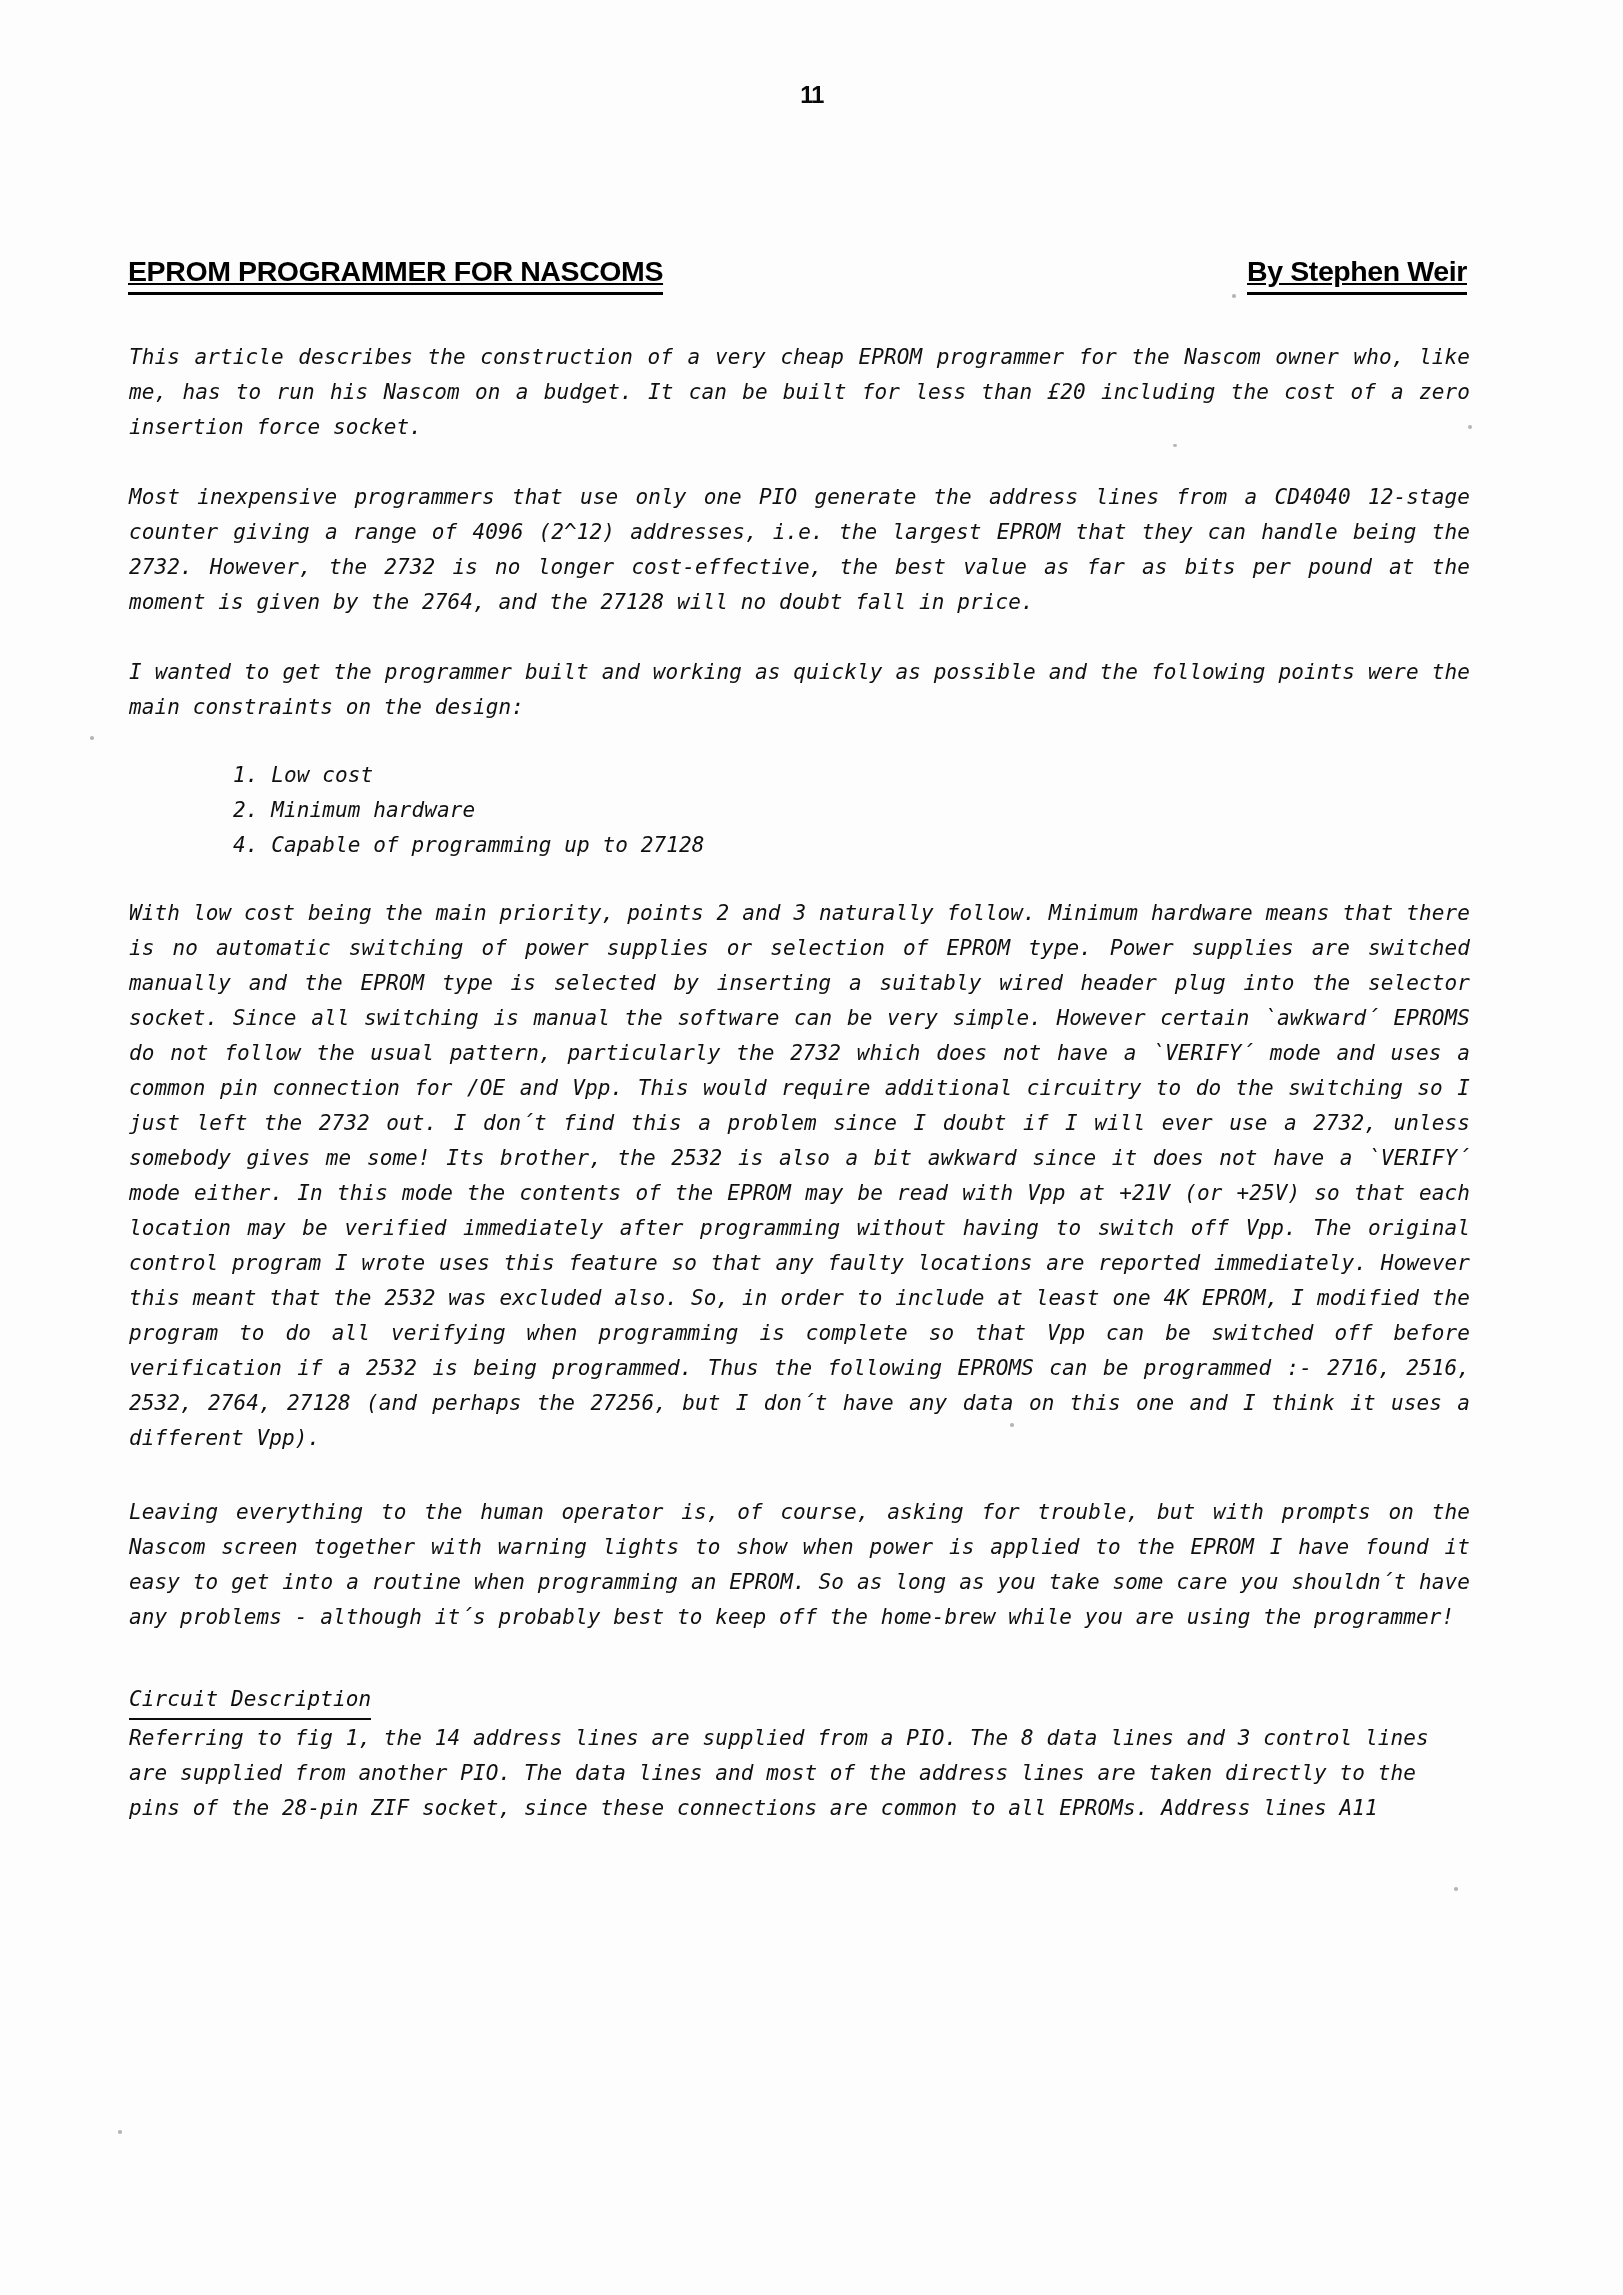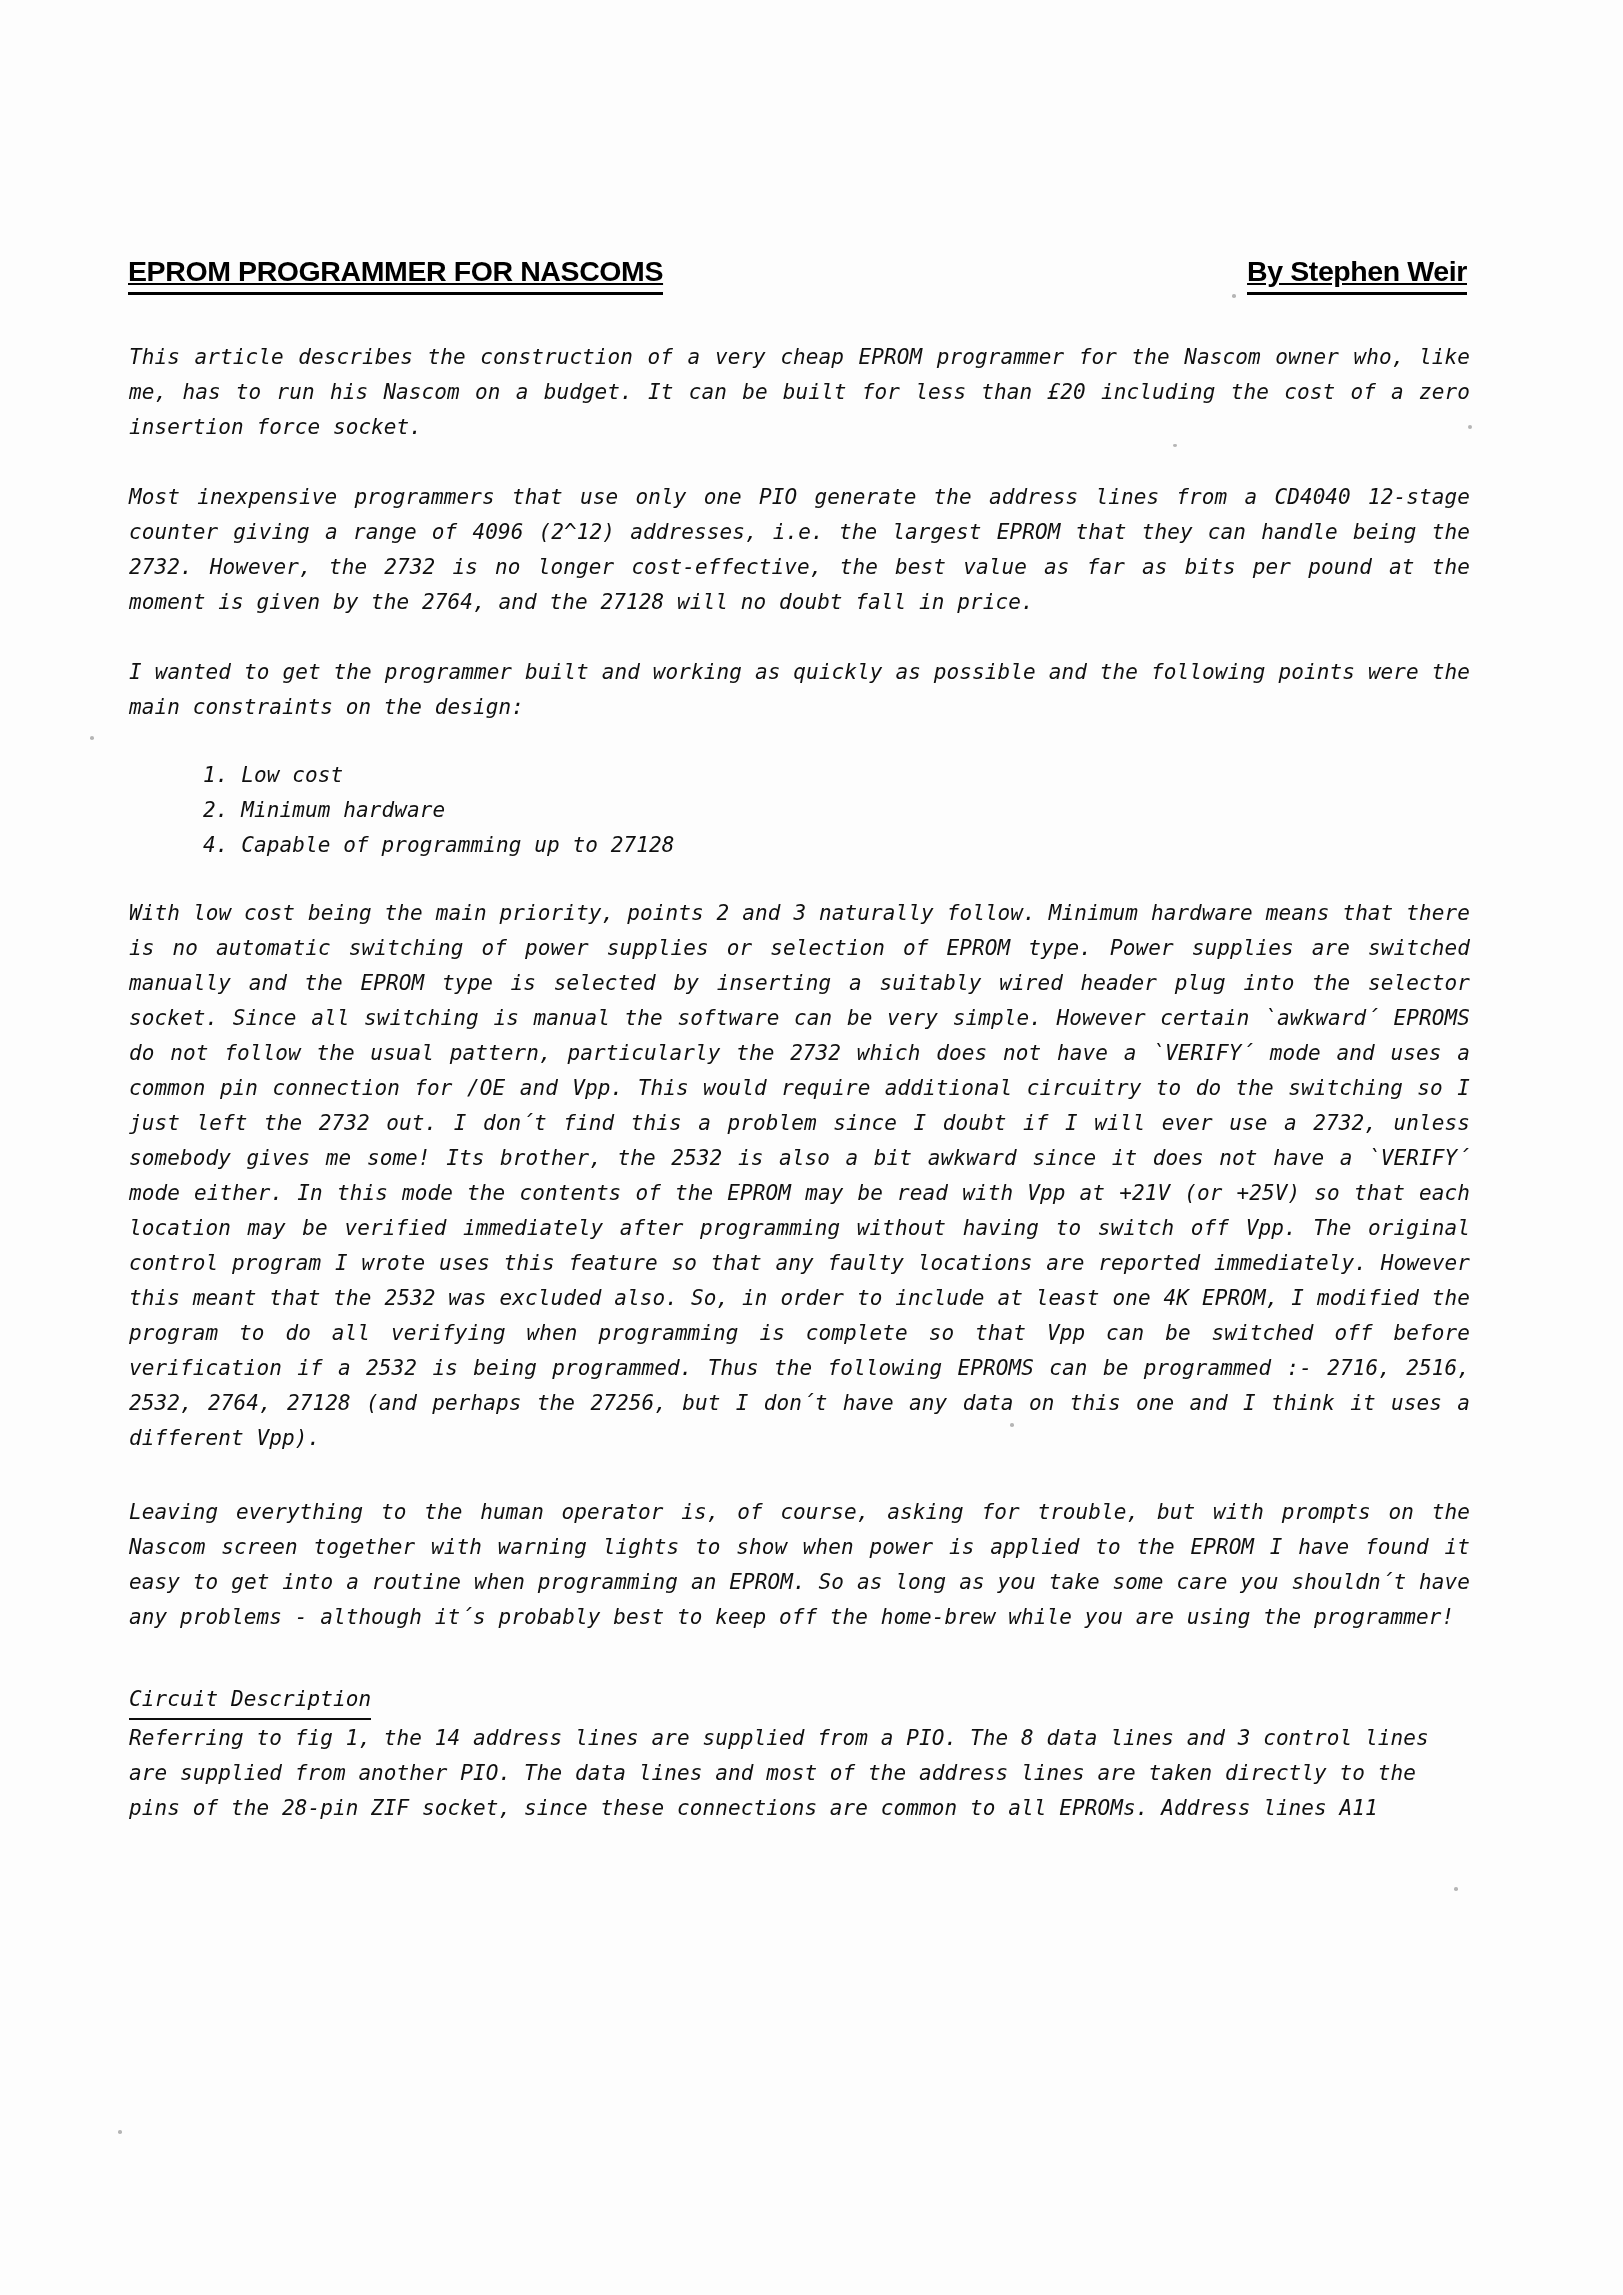--- a/index.html
+++ b/index.html
@@ -87,21 +87,21 @@
     text-align: left;
   }
 
   
   .numlist {
     margin: 0;
     padding: 0 0 0 0;
     list-style: none;
   }
   .numlist li {
-    margin: 0 0 0 74px;
+    margin: 0 0 0 104px;
     font-size: 21px;
     line-height: 35px;
     white-space: pre;
     letter-spacing: 0.1px;
     color: #101010;
   }
 
   
   .subhead {
     display: inline-block;
@@ -128,20 +128,21 @@
 <div class="page">
 
   <div class="speck" style="left:1232px;top:294px;width:3.5px;height:3.5px;"></div>
   <div class="speck" style="left:1468px;top:425px;width:4.2px;height:4.2px;"></div>
   <div class="speck" style="left:90px;top:736px;width:4.2px;height:3.5px;"></div>
   <div class="speck" style="left:1173px;top:444px;width:3.5px;height:2.8px;"></div>
   <div class="speck" style="left:1010px;top:1423px;width:3.5px;height:3.5px;"></div>
   <div class="speck" style="left:1454px;top:1887px;width:3.5px;height:3.5px;"></div>
   <div class="speck" style="left:118px;top:2130px;width:3.5px;height:3.5px;"></div>
 
+  <div class="page-number">11</div>
 
   <div class="article-header">
     <span class="title">EPROM PROGRAMMER FOR NASCOMS</span>
     <span class="byline">By Stephen Weir</span>
   </div>
 
   <div class="body">
 
     <p class="para">      This article describes the construction of a very cheap EPROM programmer for the Nascom owner who, like me, has to run his Nascom on a budget. It can be built for less than £20 including the cost of a zero insertion force socket.</p>
 

